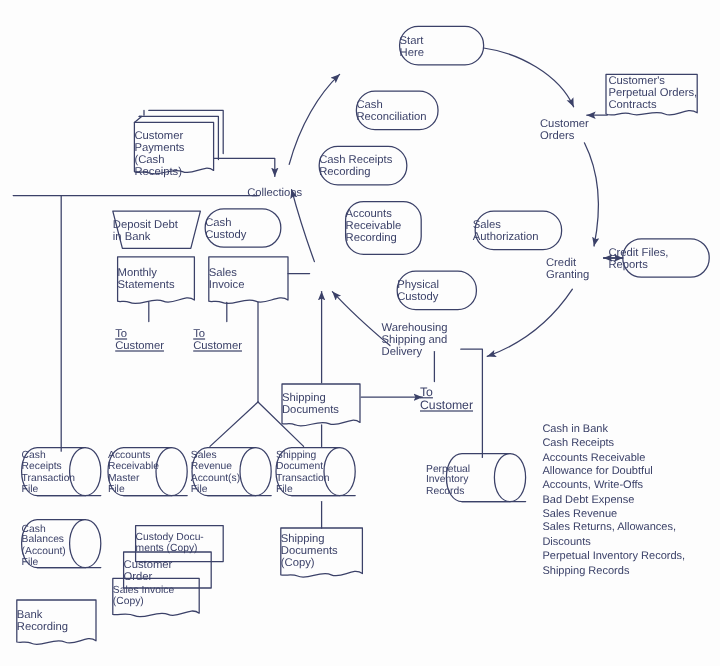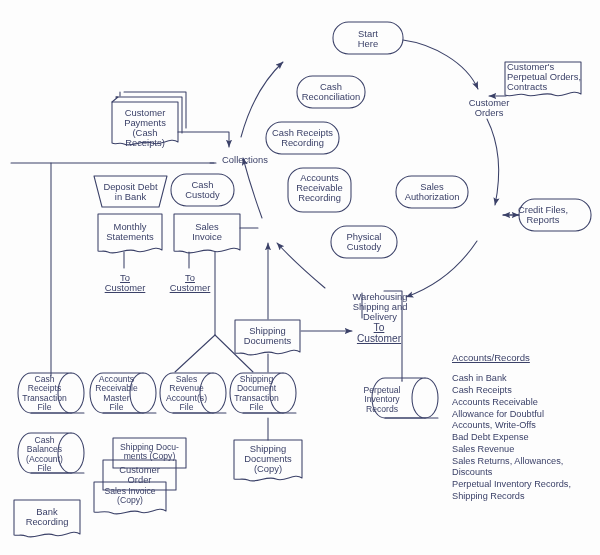--- a/index.html
+++ b/index.html
@@ -19,21 +19,20 @@
   }
   #diagram-svg {
     position: absolute;
     left: 0;
     top: 0;
     width: 600px;
     height: 555px;
   }
   .lbl {
     position: absolute;
-    text-align: center;
     line-height: 1.08;
     color: #3b4168;
     white-space: pre-line;
     pointer-events: none;
   }
   .s9  { font-size: 8.6px; }
   .s10 { font-size: 9.4px; }
   .s11 { font-size: 10.2px; }
   .acct-box {
     position: absolute;
@@ -163,21 +162,23 @@
 
       <path d="M234,440 L302,440 L302,478 C294,472 285,483 276,479 C267,475 256,484 248,480 C243,478 238,480 234,479 Z"></path>
 
     </g>
   </svg>
 
   <div class="lbl s10" style="left:333px; top:29px; width:70px;">Start
 Here</div>
   <div class="lbl s10" style="left:450px; top:98px; width:78px;">Customer
 Orders</div>
-  <div class="lbl s10" style="left:334px; top:268px; width:92px;margin-top:24px;">Warehousing
+  <div class="lbl s10" style="left:455px; top:214px; width:70px;">Credit
+Granting</div>
+  <div class="lbl s10" style="left:318px; top:268px; width:92px;">Warehousing
 Shipping and
 Delivery</div>
   <div class="lbl s10" style="left:206px; top:155px; width:78px;">Collections</div>
 
   <div class="lbl s10" style="left:297px; top:82px; width:68px;">Cash
 Reconciliation</div>
   <div class="lbl s10" style="left:266px; top:128px; width:73px;">Cash Receipts
 Recording</div>
   <div class="lbl s10" style="left:288px; top:173px; width:63px;">Accounts
 Receivable
@@ -199,21 +200,21 @@
 (Cash Receipts)</div>
   <div class="lbl s10" style="left:98px; top:222px; width:64px;">Monthly
 Statements</div>
   <div class="lbl s10" style="left:174px; top:222px; width:66px;">Sales
 Invoice</div>
   <div class="lbl s10" style="left:235px; top:326px; width:65px;">Shipping
 Documents</div>
   <div class="lbl s10" style="left:234px; top:444px; width:68px;">Shipping
 Documents
 (Copy)</div>
-  <div class="lbl s9" style="left:113px; top:443px; width:73px;">Shipping Docu-
+  <div class="lbl s9" style="left:113px; top:443px; width:73px;">Custody Docu-
 ments (Copy)</div>
   <div class="lbl s10" style="left:103px; top:465px; width:73px;">Customer
 Order</div>
   <div class="lbl s9" style="left:94px; top:487px; width:72px;">Sales Invoice
 (Copy)</div>
   <div class="lbl s10" style="left:14px; top:507px; width:66px;">Bank
 Recording</div>
 
   <div class="lbl s10" style="left:94px; top:182px; width:73px;">Deposit Debt
 in Bank</div>
@@ -243,21 +244,20 @@
 Records</div>
 
   <div class="lbl s10 to-cust-u" style="left:96px; top:273px; width:58px;">To
 Customer</div>
   <div class="lbl s10 to-cust-u" style="left:161px; top:273px; width:58px;">To
 Customer</div>
   <div class="lbl s11 to-cust-u" style="left:350px; top:322px; width:58px;">To
 Customer</div>
 
   <div class="acct-box">
-    <div class="acct-title">Accounts/Records</div>
     <div class="acct-item">Cash in Bank</div>
     <div class="acct-item">Cash Receipts</div>
     <div class="acct-item">Accounts Receivable</div>
     <div class="acct-item">Allowance for Doubtful
    Accounts, Write-Offs</div>
     <div class="acct-item">Bad Debt Expense</div>
     <div class="acct-item">Sales Revenue</div>
     <div class="acct-item">Sales Returns, Allowances,
    Discounts</div>
     <div class="acct-item">Perpetual Inventory Records,

